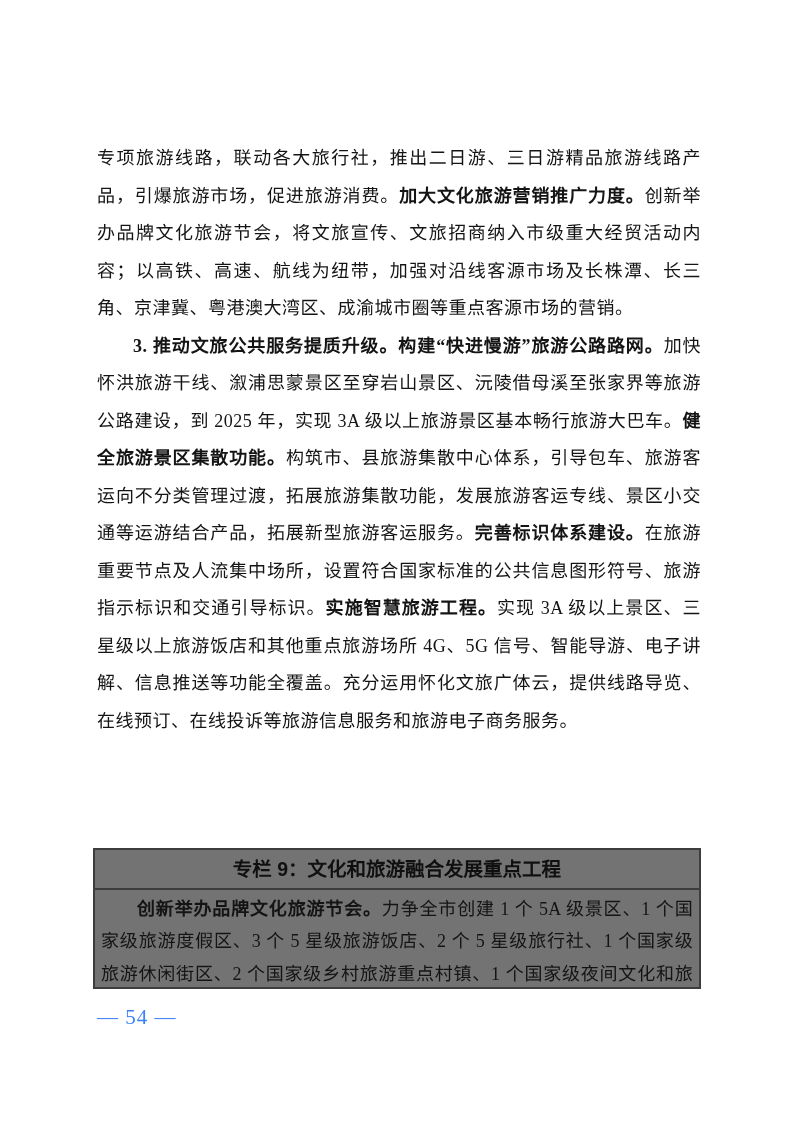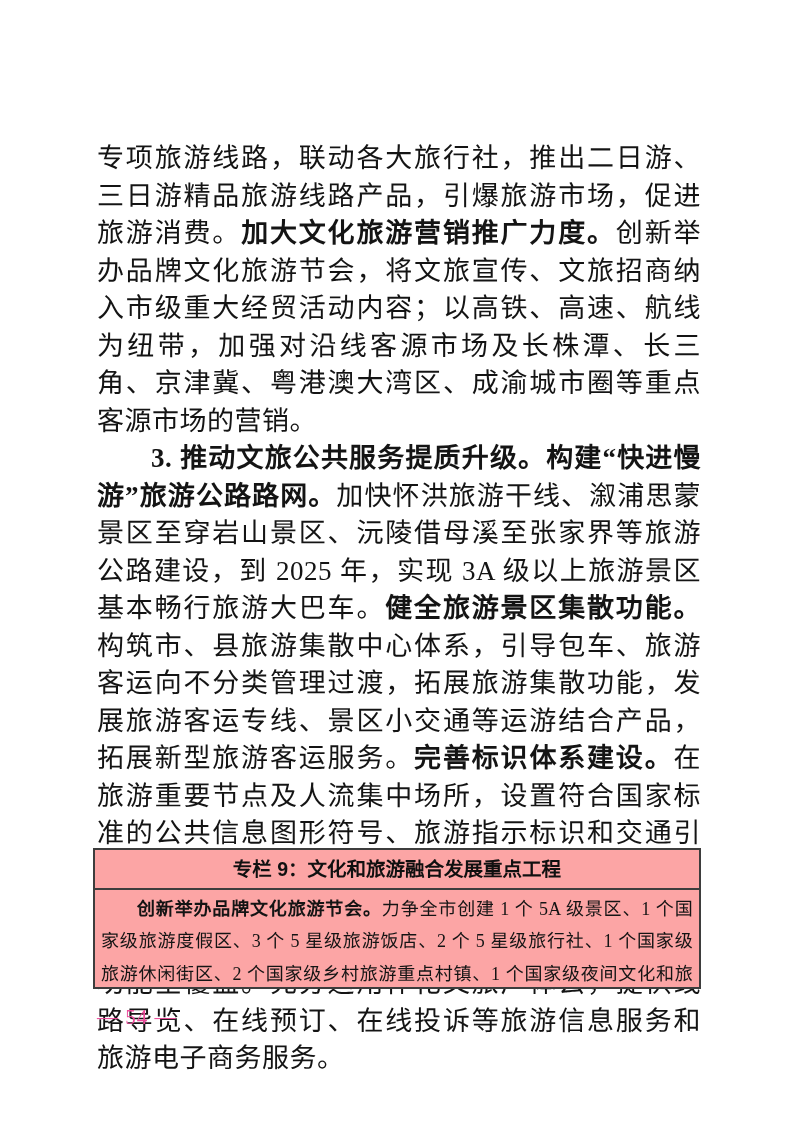--- a/index.html
+++ b/index.html
@@ -17,38 +17,38 @@
     color: #141414;
   }
   .text-block {
     position: absolute;
     left: 97px;
     top: 140px;
     width: 604px;
   }
   p.para {
     margin: 0;
-    font-size: 27px;
+    font-size: 18px;
     line-height: 37.5px;
     text-align: justify;
     text-justify: inter-ideograph;
     letter-spacing: 0.5px;
   }
   p.para.indent { text-indent: 2em; }
   .bold { font-weight: bold; }
   .panel {
     position: absolute;
     left: 93px;
     top: 848px;
     width: 608px;
     height: 141px;
     border: 2px solid #3d3d3d;
     box-sizing: border-box;
     overflow: hidden;
-    background: #fca5a5;
+    background: #737373;
   }
   .panel-title {
     height: 38px;
     line-height: 38px;
     border-bottom: 2px solid #3d3d3d;
     text-align: center;
     font-family: "Liberation Sans", "DejaVu Sans", sans-serif;
     font-weight: bold;
     font-size: 19.5px;
     color: #101010;
@@ -61,21 +61,21 @@
     text-justify: inter-ideograph;
     text-indent: 2em;
     letter-spacing: 0.3px;
   }
   .footer-page-number {
     position: absolute;
     left: 97px;
     top: 1002px;
     font-size: 21px;
     line-height: 30px;
-    color: #ec4899;
+    color: #3b82f6;
     letter-spacing: 1px;
   }
 </style>
 </head>
 <body>
 
 <div class="sheet">
 
   <div class="text-block">
     <p class="para"><span>专项旅游线路，联动各大旅行社，推出二日游、三日游精品旅游线路产品，引爆旅游市场，促进旅游消费。</span><span class="bold">加大文化旅游营销推广力度。</span><span>创新举办品牌文化旅游节会，将文旅宣传、文旅招商纳入市级重大经贸活动内容；以高铁、高速、航线为纽带，加强对沿线客源市场及长株潭、长三角、京津冀、粤港澳大湾区、成渝城市圈等重点客源市场的营销。</span></p>

